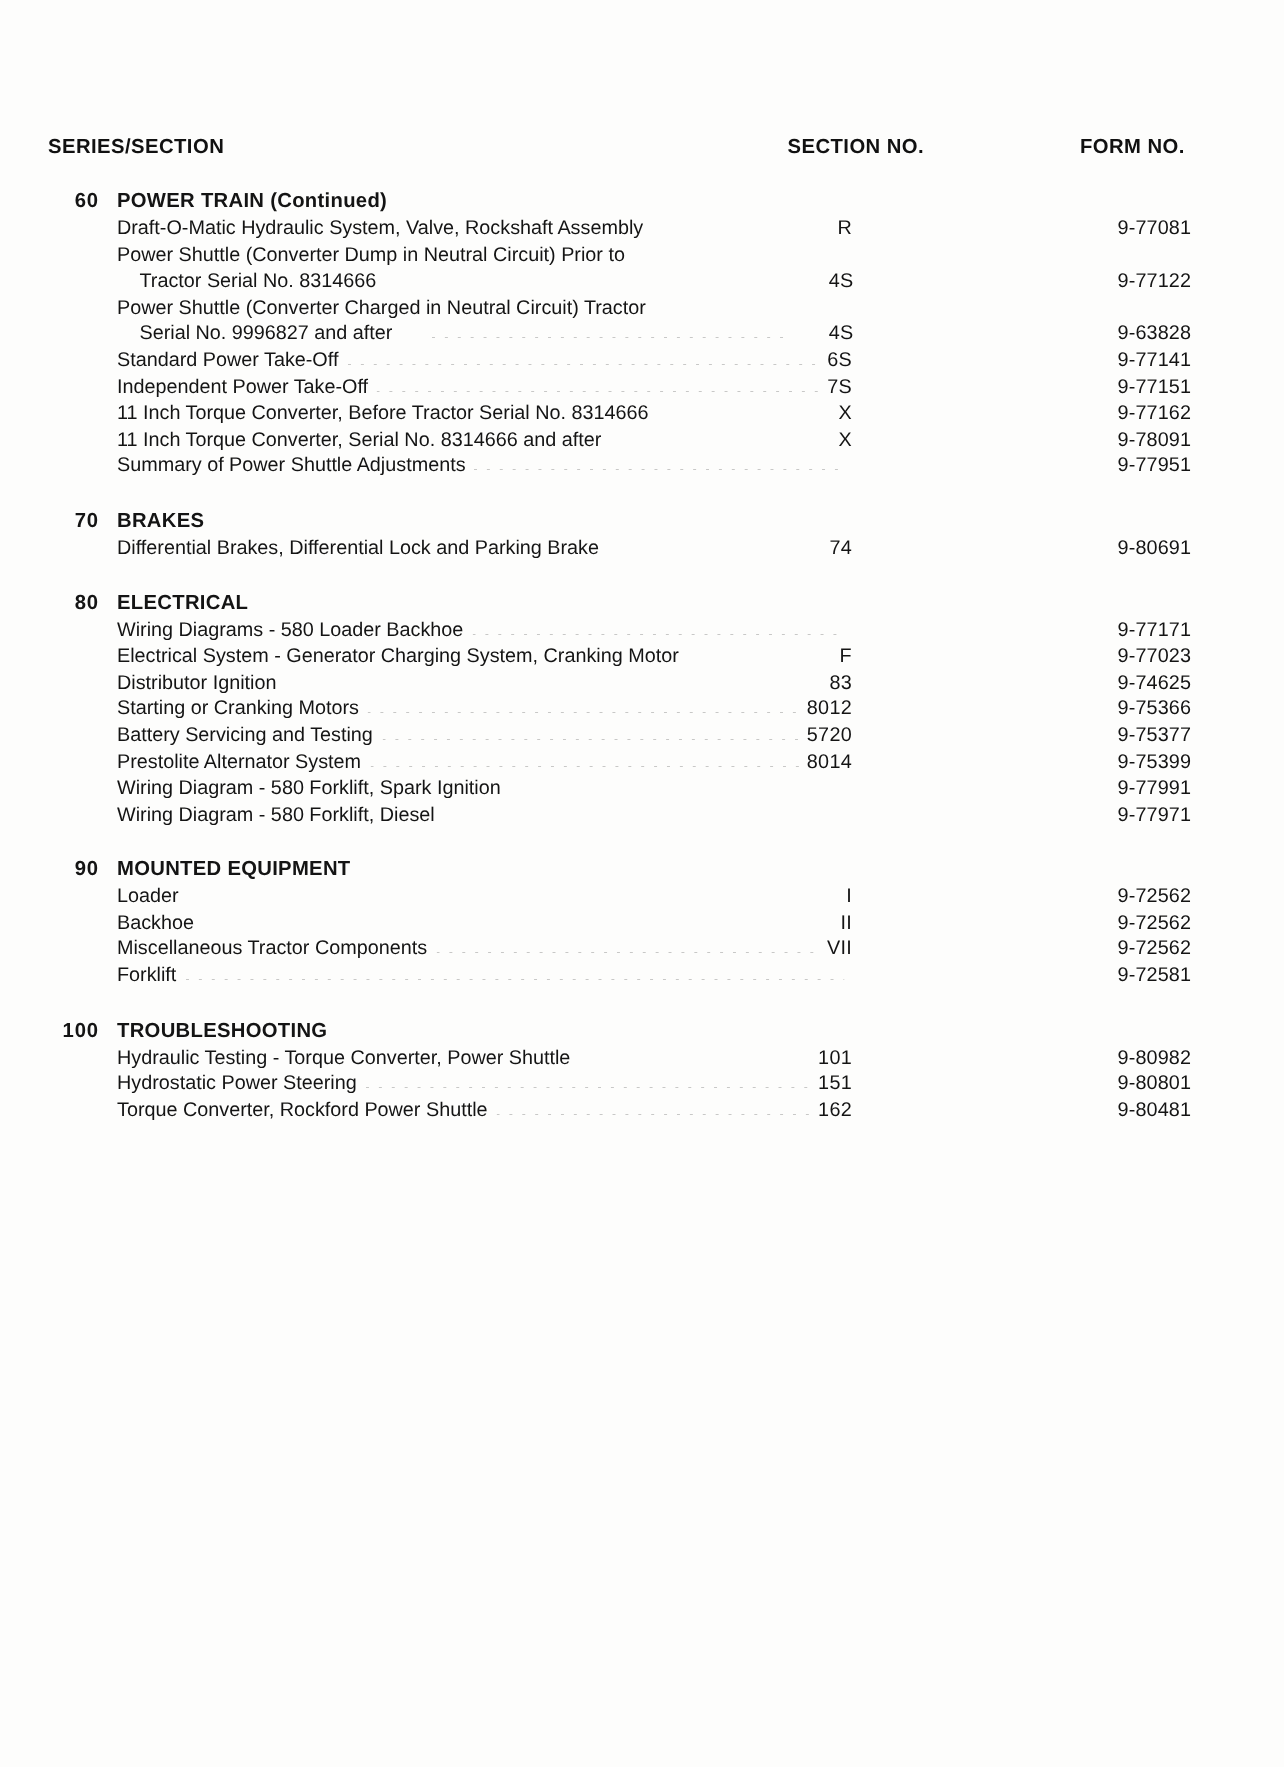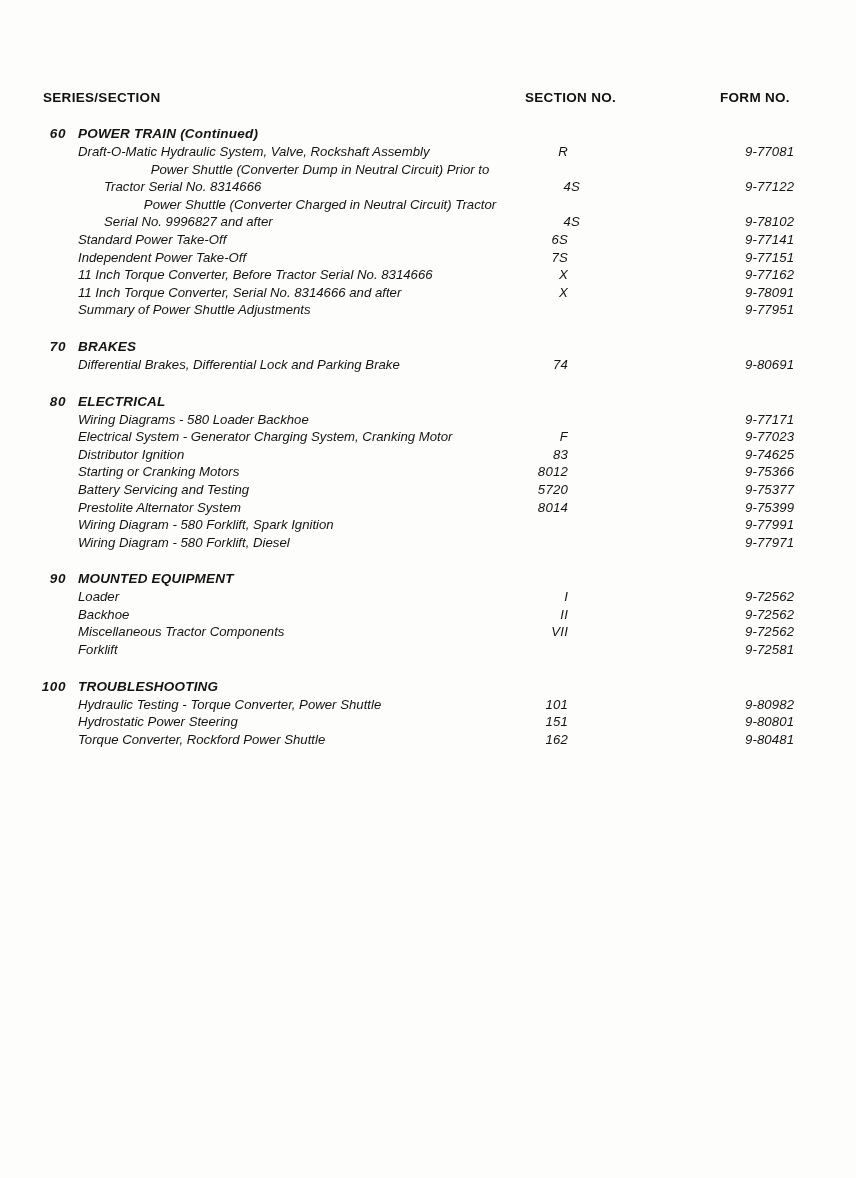--- a/index.html
+++ b/index.html
@@ -24,32 +24,32 @@
   
   
   .col-head {
     position: absolute;
     font-size: 13.5px;
     font-weight: bold;
     letter-spacing: 0.3px;
     white-space: nowrap;
     color: #111;
   }
-  #head-series   { left: 43px;  top: 90px; }
+  #head-series   { left: 32px;  top: 90px; }
   #head-section  { left: 515px; top: 90px; margin-left: 10px; }
   #head-form     { left: 720px; top: 90px; }
 
   #toc {
     position: absolute;
     left: 0;
     top: 124px;
     width: 856px;
   }
 
-  .group { position: relative; font-style: italic; }
+  .group { position: relative; }
   .group + .group { margin-top: 18px; }
 
   
   .group-head {
     position: relative;
     height: 19px;
     line-height: 19px;
   }
   .group-num {
     position: absolute;
@@ -67,33 +67,32 @@
     font-weight: bold;
     letter-spacing: 0.2px;
     white-space: nowrap;
   }
 
   
   .entry {
     position: relative;
     height: 17.6px;
     line-height: 17.6px;
-    text-align: center;
   }
   .entry-main {
     position: absolute;
     left: 78px;
     width: 490px;           
     display: flex;
     align-items: baseline;
     font-size: 13.2px;
     white-space: nowrap;
     overflow: hidden;
   }
-  .entry-main.indent { left: 104px; width: 476px; gap: 20px; }
+  .entry-main.indent { left: 93px; width: 476px; gap: 20px; }
 
   .entry-label {
     flex: 0 0 auto;
     padding-right: 6px;
   }
   .leader {
     flex: 1 1 auto;
     position: relative;
     height: 1px;
     overflow: hidden;
@@ -163,21 +162,21 @@
         </div>
         <div class="entry">
           <div class="entry-main plain"><span class="entry-label">Power Shuttle (Converter Charged in Neutral Circuit) Tractor</span></div>
         </div>
         <div class="entry">
           <div class="entry-main indent">
             <span class="entry-label">Serial No. 9996827 and after</span>
             <span class="leader"></span>
             <span class="entry-secno">4S</span>
           </div>
-          <div class="entry-form">9-78102</div>
+          <div class="entry-form">9-63828</div>
         </div>
         <div class="entry">
           <div class="entry-main">
             <span class="entry-label">Standard Power Take-Off</span>
             <span class="leader"></span>
             <span class="entry-secno">6S</span>
           </div>
           <div class="entry-form">9-77141</div>
         </div>
         <div class="entry">

